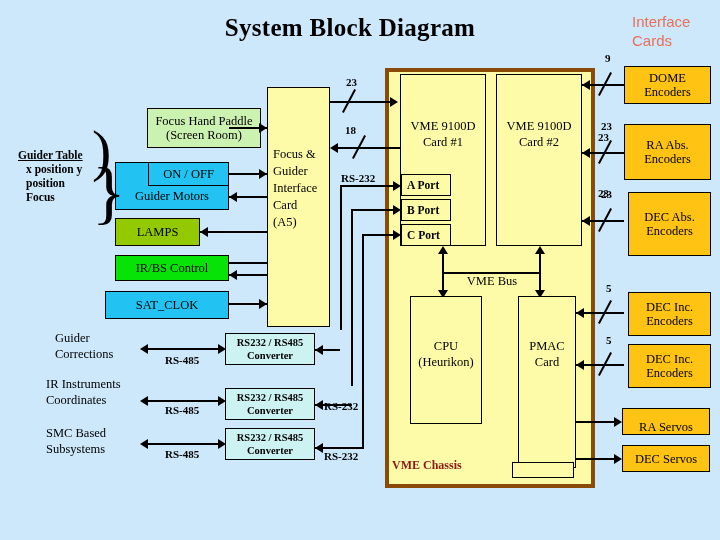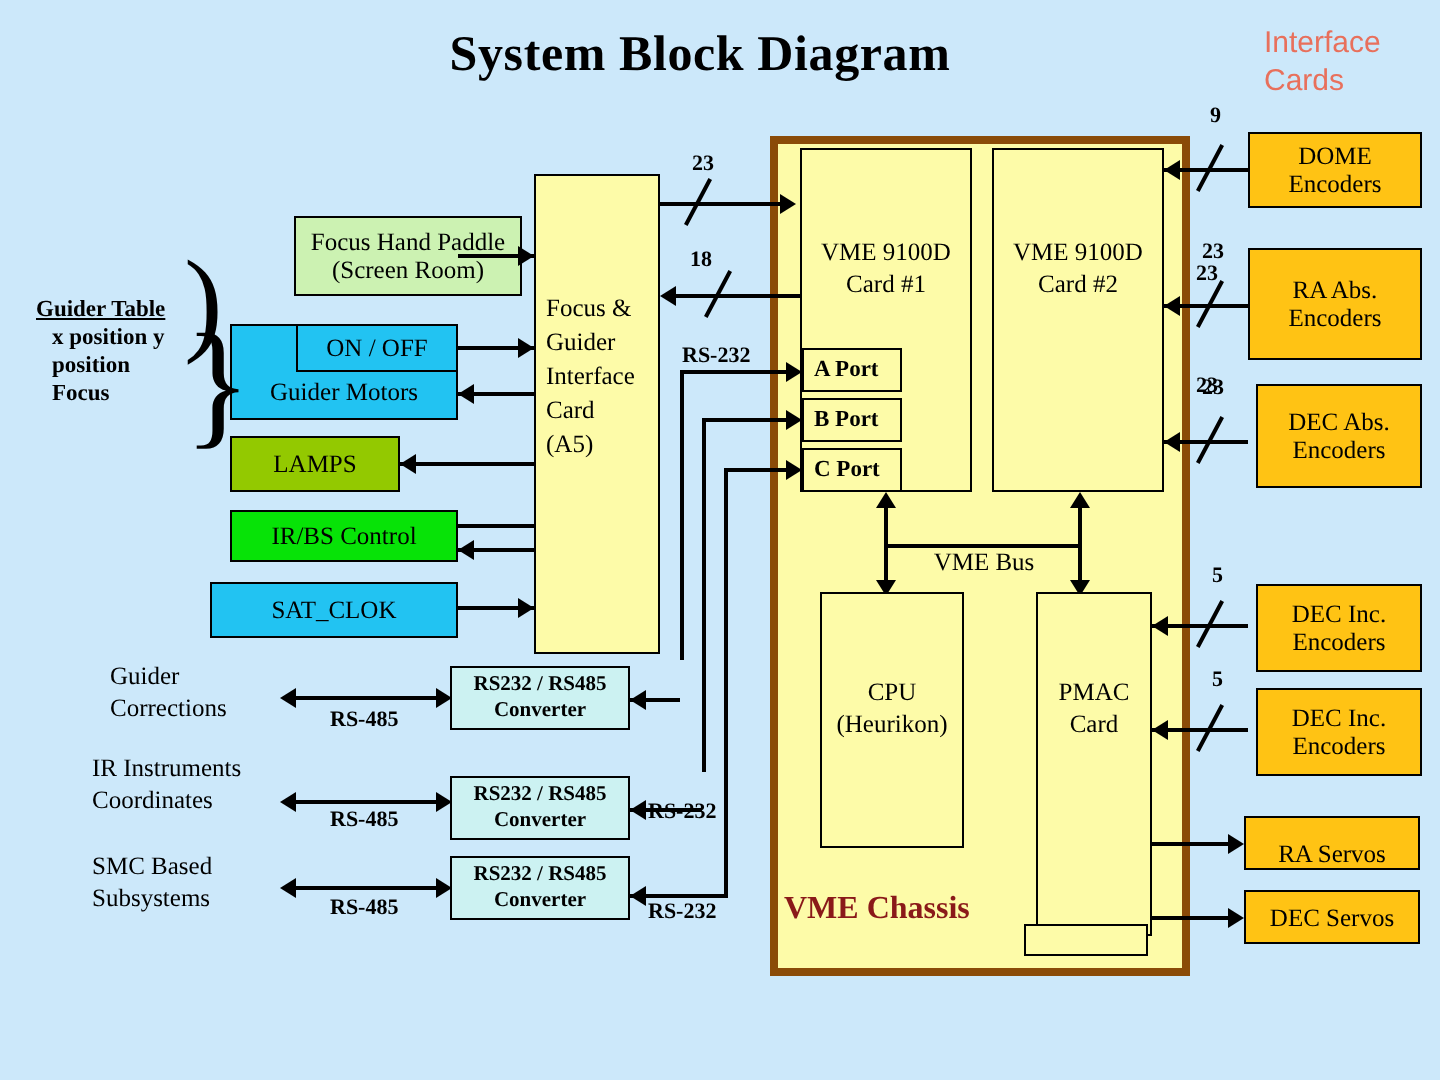--- a/index.html
+++ b/index.html
@@ -43,22 +43,22 @@
   .olive{background:#93C900;}
   .green{background:#07E307;}
   .lightcyan{background:#CCF2F2;}
 
   
   #chassis{
     left:385px;top:68px;width:210px;height:420px;
     background:#FDFBA8;border:4px solid #8A4B08;
   }
   #chassis-label{
-    left:392px;top:446px;width:130px;
-    font-size:16px;font-weight:bold;color:#8A1919;
+    left:392px;top:458px;width:130px;
+    font-size:12px;font-weight:bold;color:#8A1919;
     font-family:"Liberation Serif", serif;
   }
   #vme-bus-label{
     left:457px;top:274px;width:70px;text-align:center;
     font-size:12.5px;color:#000;
   }
 
   
   .hline{background:#000;height:2px;}
   .vline{background:#000;width:2px;}
@@ -151,21 +151,21 @@
       <span>DOME</span><br>
       <span>Encoders</span>
     </span>
   </div>
   <div class="abs box orange" style="left:624px;top:124px;width:87px;height:56px;">
     <span class="lbl">
       <span>RA Abs.</span><br>
       <span>Encoders</span>
     </span>
   </div>
-  <div class="abs box orange" style="left:628px;top:192px;width:83px;height:52px;">
+  <div class="abs box orange" style="left:628px;top:192px;width:83px;height:64px;">
     <span class="lbl">
       <span>DEC Abs.</span><br>
       <span>Encoders</span>
     </span>
   </div>
   <div class="abs box orange" style="left:628px;top:292px;width:83px;height:44px;">
     <span class="lbl">
       <span>DEC Inc.</span><br>
       <span>Encoders</span>
     </span>

